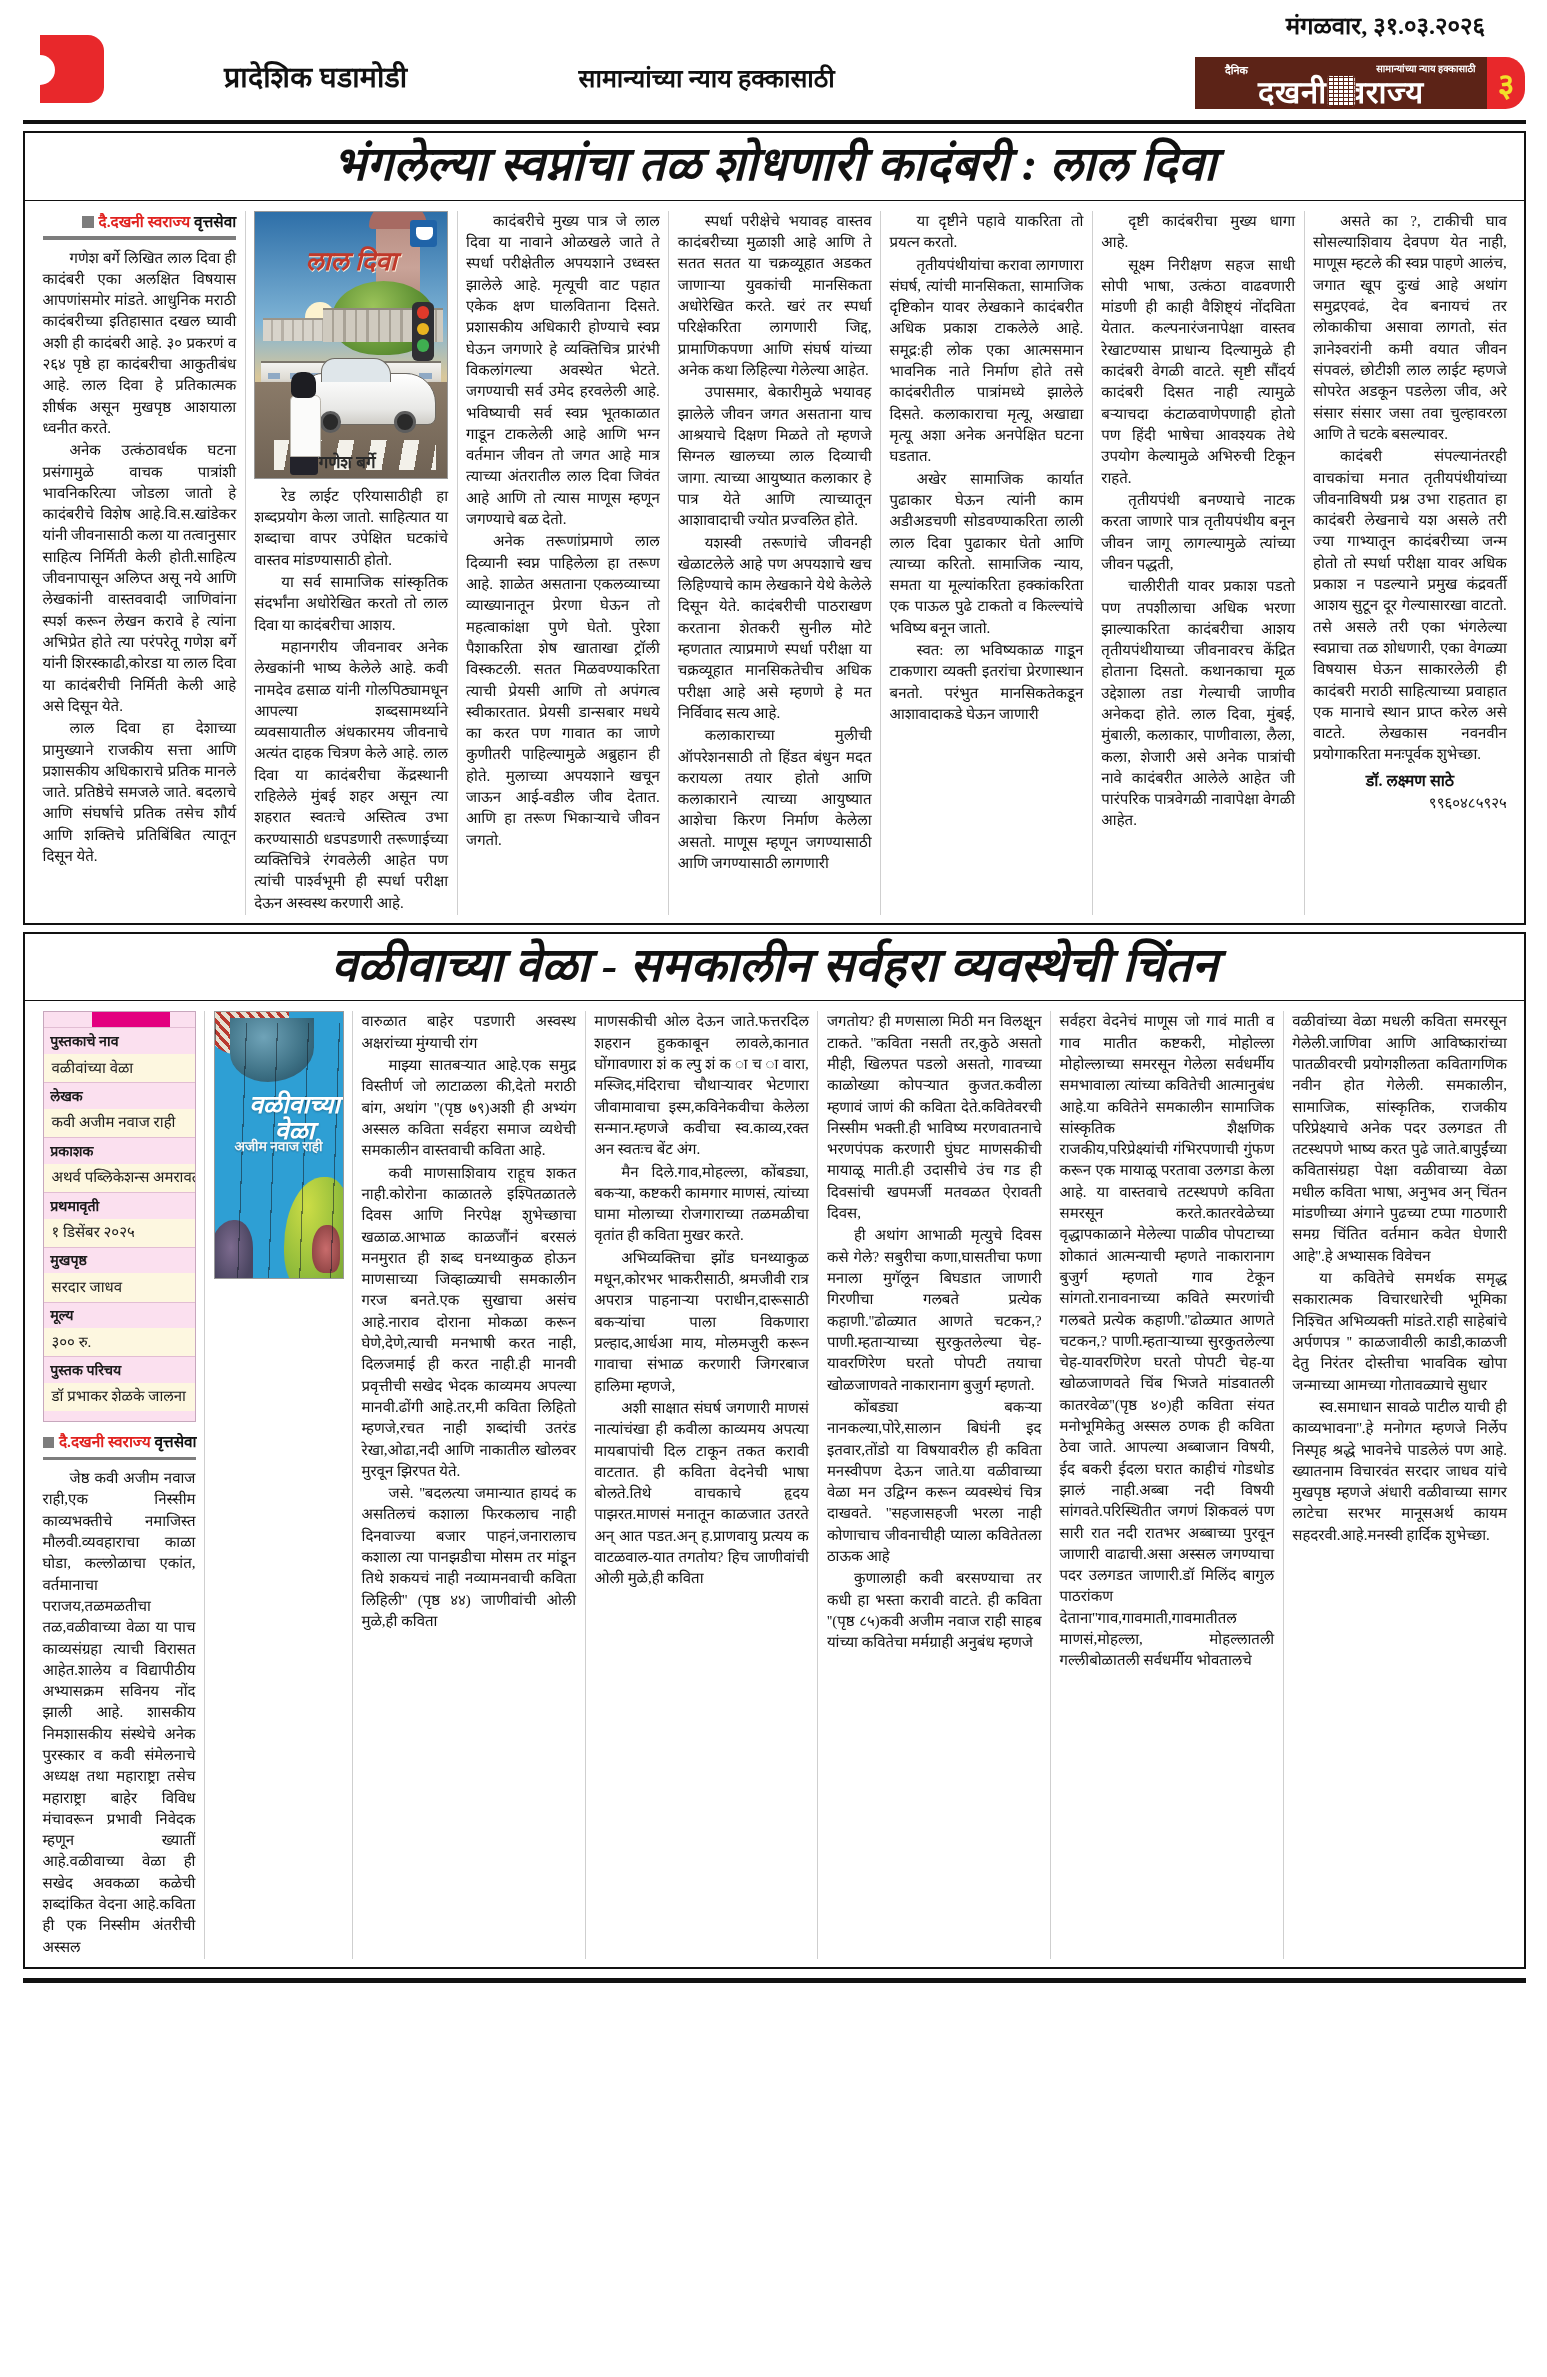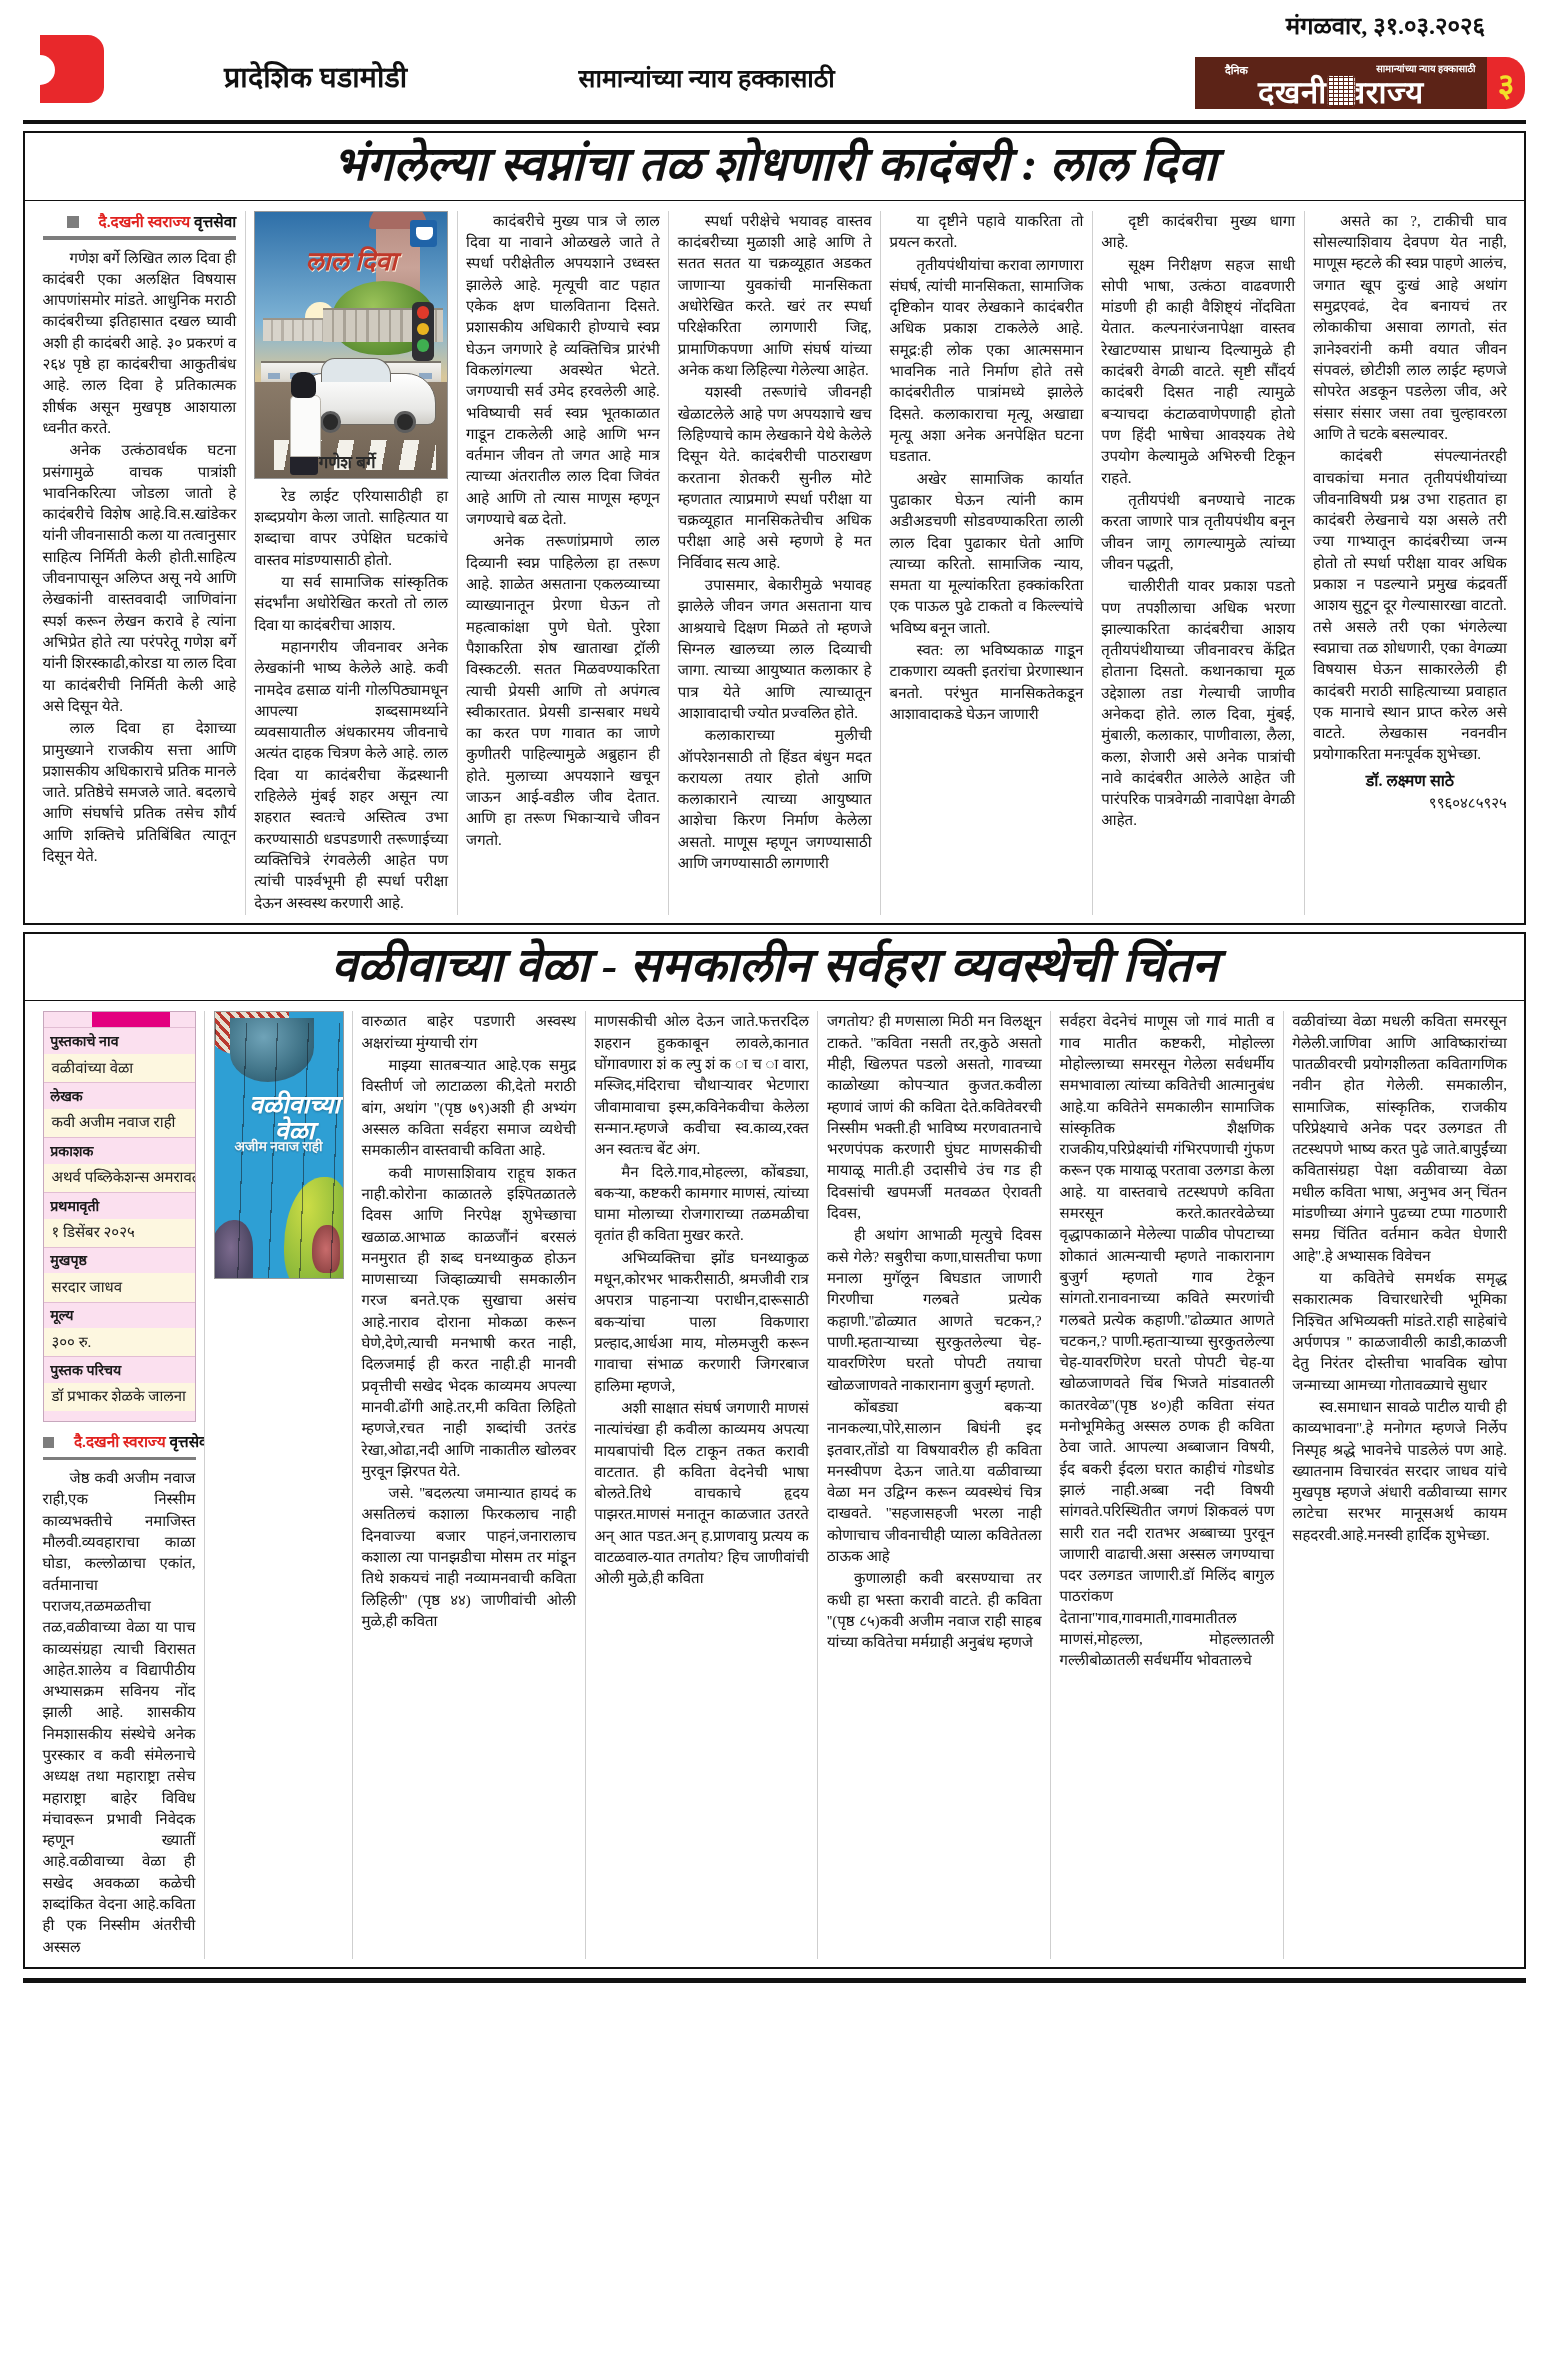--- a/index.html
+++ b/index.html
@@ -174,21 +174,21 @@
     font-family: "Liberation Serif", "DejaVu Serif", serif;
     overflow: hidden;
   }
   .col:last-child { border-right: none; }
   .col p { text-indent: 27px; margin-bottom: 1.1px; }
   .col p.noind { text-indent: 0; }
 
   
   .byline {
     display: flex; align-items: center;
-    gap: 20px;
+    gap: 5px;
     margin-bottom: 3.4px;
     justify-content: flex-end;
   }
   .byline-sq { width: 11.4px; height: 11.4px; background: #7d7d7d; flex: 0 0 auto; }
   .byline-txt {
     font-size: 15.4px; font-weight: 700;
     font-family: "Liberation Serif", "DejaVu Serif", serif;
     white-space: nowrap;
   }
   .byline-txt .red { color: #e1221f; }
@@ -494,22 +494,22 @@
         <p>महानगरीय जीवनावर अनेक लेखकांनी भाष्य केलेले आहे. कवी नामदेव ढसाळ यांनी गोलपिठ्यामधून आपल्या शब्दसामर्थ्याने व्यवसायातील अंधकारमय जीवनाचे अत्यंत दाहक चित्रण केले आहे. लाल दिवा या कादंबरीचा केंद्रस्थानी राहिलेले मुंबई शहर असून त्या शहरात स्वतःचे अस्तित्व उभा करण्यासाठी धडपडणारी तरूणाईच्या व्यक्तिचित्रे रंगवलेली आहेत पण त्यांची पार्श्वभूमी ही स्पर्धा परीक्षा देऊन अस्वस्थ करणारी आहे.</p>
       </div>
 
       <div class="col">
         <p>कादंबरीचे मुख्य पात्र जे लाल दिवा या नावाने ओळखले जाते ते स्पर्धा परीक्षेतील अपयशाने उध्वस्त झालेले आहे. मृत्यूची वाट पहात एकेक क्षण घालविताना दिसते. प्रशासकीय अधिकारी होण्याचे स्वप्न घेऊन जगणारे हे व्यक्तिचित्र प्रारंभी विकलांगल्या अवस्थेत भेटते. जगण्याची सर्व उमेद हरवलेली आहे. भविष्याची सर्व स्वप्न भूतकाळात गाडून टाकलेली आहे आणि भग्न वर्तमान जीवन तो जगत आहे मात्र त्याच्या अंतरातील लाल दिवा जिवंत आहे आणि तो त्यास माणूस म्हणून जगण्याचे बळ देतो.</p>
         <p>अनेक तरूणांप्रमाणे लाल दिव्यानी स्वप्न पाहिलेला हा तरूण आहे. शाळेत असताना एकलव्याच्या व्याख्यानातून प्रेरणा घेऊन तो महत्वाकांक्षा पुणे घेतो. पुरेशा पैशाकरिता शेष खाताखा ट्रॉली विस्कटली. सतत मिळवण्याकरिता त्याची प्रेयसी आणि तो अपंगत्व स्वीकारतात. प्रेयसी डान्सबार मधये का करत पण गावात का जाणे कुणीतरी पाहिल्यामुळे अब्रुहान ही होते. मुलाच्या अपयशाने खचून जाऊन आई-वडील जीव देतात. आणि हा तरूण भिकाऱ्याचे जीवन जगतो.</p>
       </div>
 
       <div class="col">
         <p>स्पर्धा परीक्षेचे भयावह वास्तव कादंबरीच्या मुळाशी आहे आणि ते सतत सतत या चक्रव्यूहात अडकत जाणाऱ्या युवकांची मानसिकता अधोरेखित करते. खरं तर स्पर्धा परिक्षेकरिता लागणारी जिद्द, प्रामाणिकपणा आणि संघर्ष यांच्या अनेक कथा लिहिल्या गेलेल्या आहेत.</p>
+        <p>उपासमार, बेकारीमुळे भयावह झालेले जीवन जगत असताना याच आश्रयाचे दिक्षण मिळते तो म्हणजे सिग्नल खालच्या लाल दिव्याची जागा. त्याच्या आयुष्यात कलाकार हे पात्र येते आणि त्याच्यातून आशावादाची ज्योत प्रज्वलित होते.</p>
         <p>यशस्वी तरूणांचे जीवनही खेळाटलेले आहे पण अपयशाचे खच लिहिण्याचे काम लेखकाने येथे केलेले दिसून येते. कादंबरीची पाठराखण करताना शेतकरी सुनील मोटे म्हणतात त्याप्रमाणे स्पर्धा परीक्षा या चक्रव्यूहात मानसिकतेचीच अधिक परीक्षा आहे असे म्हणणे हे मत निर्विवाद सत्य आहे.</p>
-        <p>उपासमार, बेकारीमुळे भयावह झालेले जीवन जगत असताना याच आश्रयाचे दिक्षण मिळते तो म्हणजे सिग्नल खालच्या लाल दिव्याची जागा. त्याच्या आयुष्यात कलाकार हे पात्र येते आणि त्याच्यातून आशावादाची ज्योत प्रज्वलित होते.</p>
         <p>कलाकाराच्या मुलीची ऑपरेशनसाठी तो हिंडत बंधुन मदत करायला तयार होतो आणि कलाकाराने त्याच्या आयुष्यात आशेचा किरण निर्माण केलेला असतो. माणूस म्हणून जगण्यासाठी आणि जगण्यासाठी लागणारी</p>
       </div>
 
       <div class="col">
         <p>या दृष्टीने पहावे याकरिता तो प्रयत्न करतो.</p>
         <p>तृतीयपंथीयांचा करावा लागणारा संघर्ष, त्यांची मानसिकता, सामाजिक दृष्टिकोन यावर लेखकाने कादंबरीत अधिक प्रकाश टाकलेले आहे. समूद्र:ही लोक एका आत्मसमान भावनिक नाते निर्माण होते तसे कादंबरीतील पात्रांमध्ये झालेले दिसते. कलाकाराचा मृत्यू, अखाद्या मृत्यू अशा अनेक अनपेक्षित घटना घडतात.</p>
         <p>अखेर सामाजिक कार्यात पुढाकार घेऊन त्यांनी काम अडीअडचणी सोडवण्याकरिता लाली लाल दिवा पुढाकार घेतो आणि त्याच्या करितो. सामाजिक न्याय, समता या मूल्यांकरिता हक्कांकरिता एक पाऊल पुढे टाकतो व किल्ल्यांचे भविष्य बनून जातो.</p>
         <p>स्वत: ला भविष्यकाळ गाडून टाकणारा व्यक्ती इतरांचा प्रेरणास्थान बनतो. परंभुत मानसिकतेकडून आशावादाकडे घेऊन जाणारी</p>
       </div>
 

